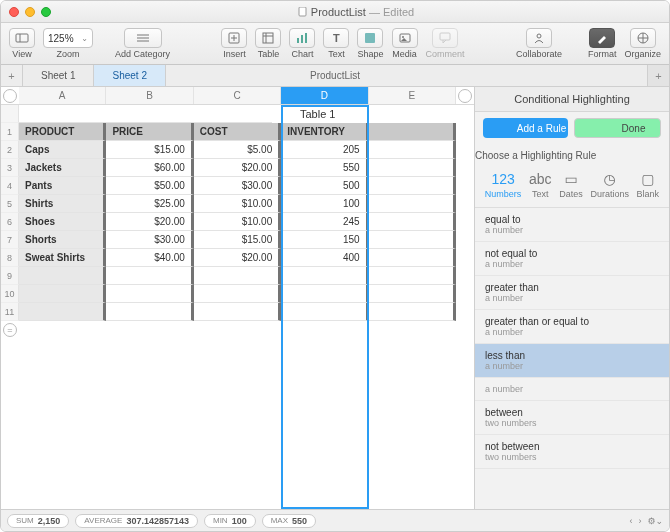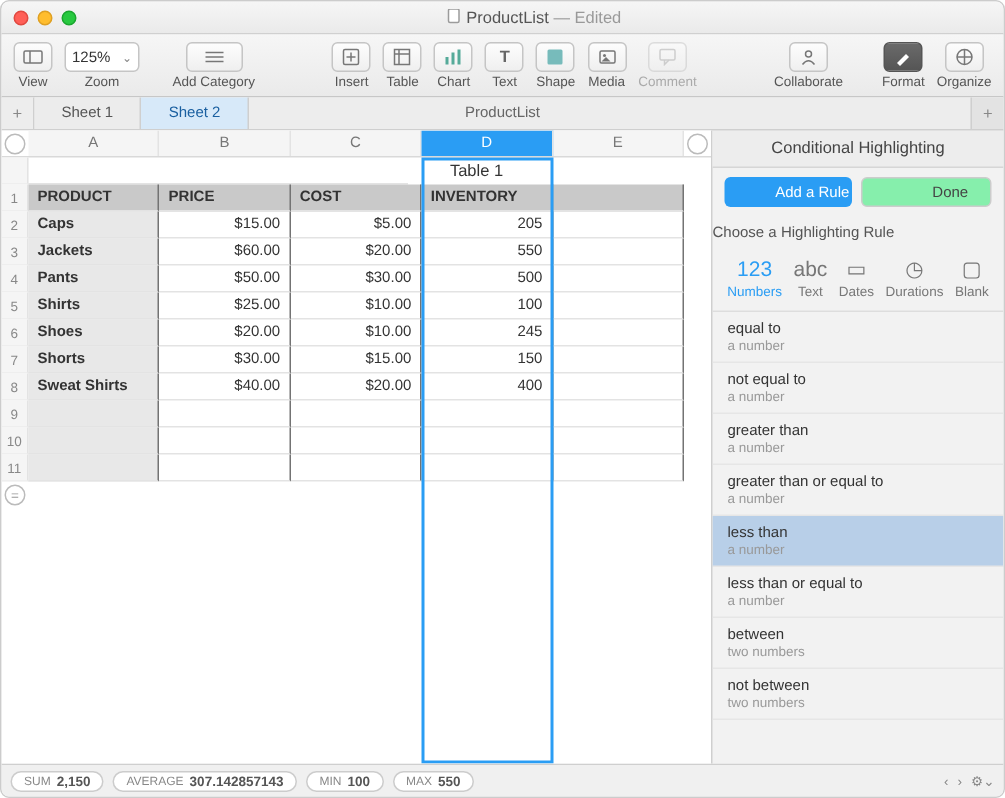--- a/index.html
+++ b/index.html
@@ -30,21 +30,21 @@
   .tabplus { width:22px; display:flex; align-items:center; justify-content:center; color:#888; margin-left:auto; background:#e3e3e3; border-left:1px solid #cfcfcf; }
 
   .main { display:flex; height: calc(100% - 22px - 42px - 22px - 22px); }
   .sheet { flex:1; overflow:hidden; position:relative; background:#fff; }
   .colhdr { display:flex; height:18px; border-bottom:1px solid #d9d9d9; }
   .rowhdr { width:18px; }
   .colcell { flex:1; text-align:center; font-size:10px; color:#777; background:#f5f5f5; border-right:1px solid #e3e3e3; line-height:18px; }
   .colcell.sel { background:#2a9df4; color:#fff; }
   .rowline { display:flex; height:18px; }
   .rlabel { width:18px; text-align:center; font-size:9px; color:#888; background:#f5f5f5; border-right:1px solid #e3e3e3; border-bottom:1px solid #eee; line-height:18px; }
-  .tcell { flex:1; border-right:1px solid #737373; border-bottom:1px solid #e3e3e3; font-size:10px; padding:0 6px; line-height:18px; overflow:hidden; white-space:nowrap; }
+  .tcell { flex:1; border-right:3px solid #737373; border-bottom:1px solid #e3e3e3; font-size:10px; padding:0 6px; line-height:18px; overflow:hidden; white-space:nowrap; }
   .tabletitle { text-align:center; font-size:11px; color:#333; }
   .thead { background:#c9c9c9; font-weight:bold; color:#333; }
   .prodcol { background:#e8e8e8; font-weight:bold; }
   .num { text-align:right; }
   .colselection { position:absolute; top:18px; bottom:0; border:2px solid #2a9df4; pointer-events:none; }
   .rowcircle { width:14px; height:14px; border:1px solid #bbb; border-radius:50%; margin:2px auto; background:#fff; }
   .colcircle { width:14px; height:14px; border:1px solid #bbb; border-radius:50%; background:#fff; display:inline-block; }
   .equals { width:18px; display:flex; align-items:center; justify-content:center; color:#999; }
 
   .panel { width:195px; background:#f2f2f2; border-left:1px solid #cfcfcf; display:flex; flex-direction:column; }
@@ -421,21 +421,20 @@
         </div>
         <div class="rule">
           <div class="t">greater than or equal to</div>
           <div class="s">a number</div>
         </div>
         <div class="rule sel">
           <div class="t">less than</div>
           <div class="s">a number</div>
         </div>
         <div class="rule">
-          <div class="t">less than or equal to</div>
           <div class="s">a number</div>
         </div>
         <div class="rule">
           <div class="t">between</div>
           <div class="s">two numbers</div>
         </div>
         <div class="rule">
           <div class="t">not between</div>
           <div class="s">two numbers</div>
         </div>

